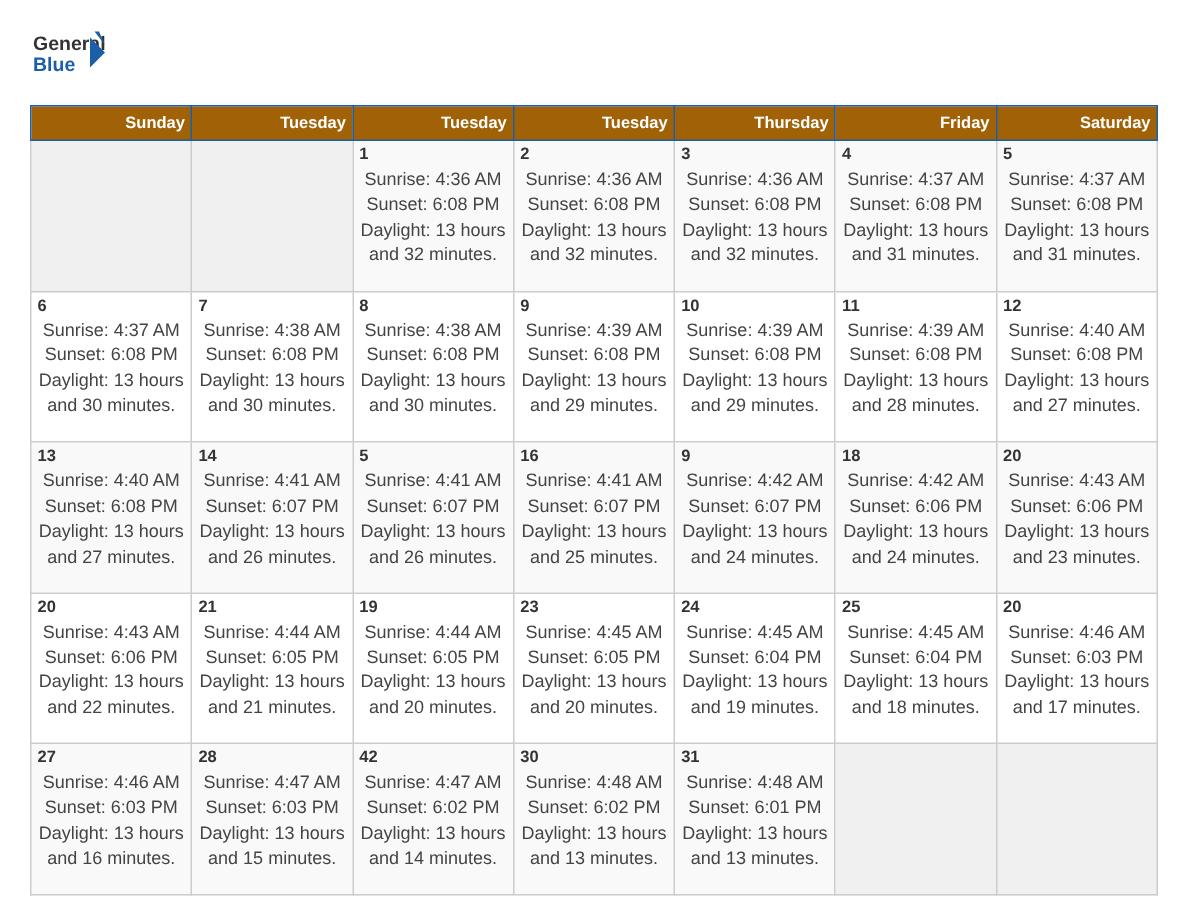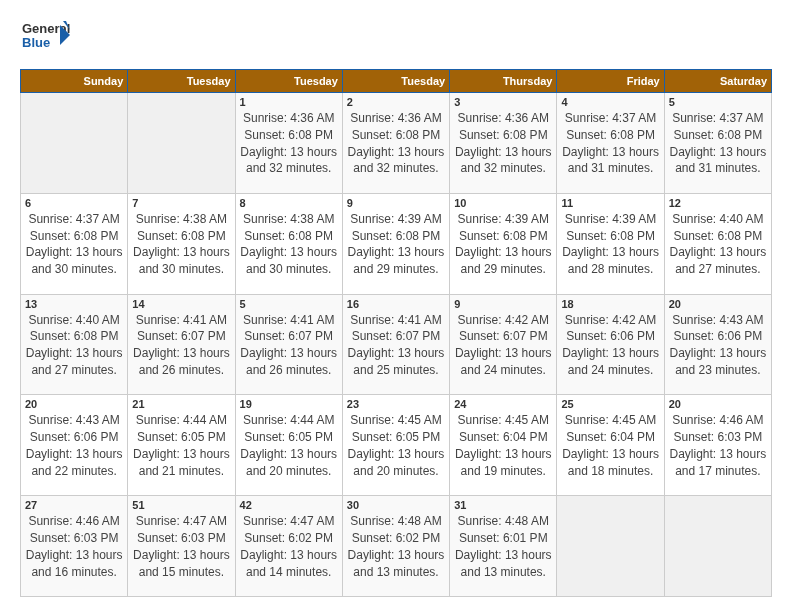--- a/index.html
+++ b/index.html
@@ -312,21 +312,21 @@
         </tr>
         <tr>
           <td>
             <span class="day-num">27</span>
             <div class="day-info" style="white-space: pre-line;">Sunrise: 4:46 AM
 Sunset: 6:03 PM
 Daylight: 13 hours
 and 16 minutes.</div>
           </td>
           <td>
-            <span class="day-num">51</span>
+            <span class="day-num">28</span>
             <div class="day-info" style="white-space: pre-line;">Sunrise: 4:47 AM
 Sunset: 6:03 PM
 Daylight: 13 hours
 and 15 minutes.</div>
           </td>
           <td>
             <span class="day-num">42</span>
             <div class="day-info" style="white-space: pre-line;">Sunrise: 4:47 AM
 Sunset: 6:02 PM
 Daylight: 13 hours

